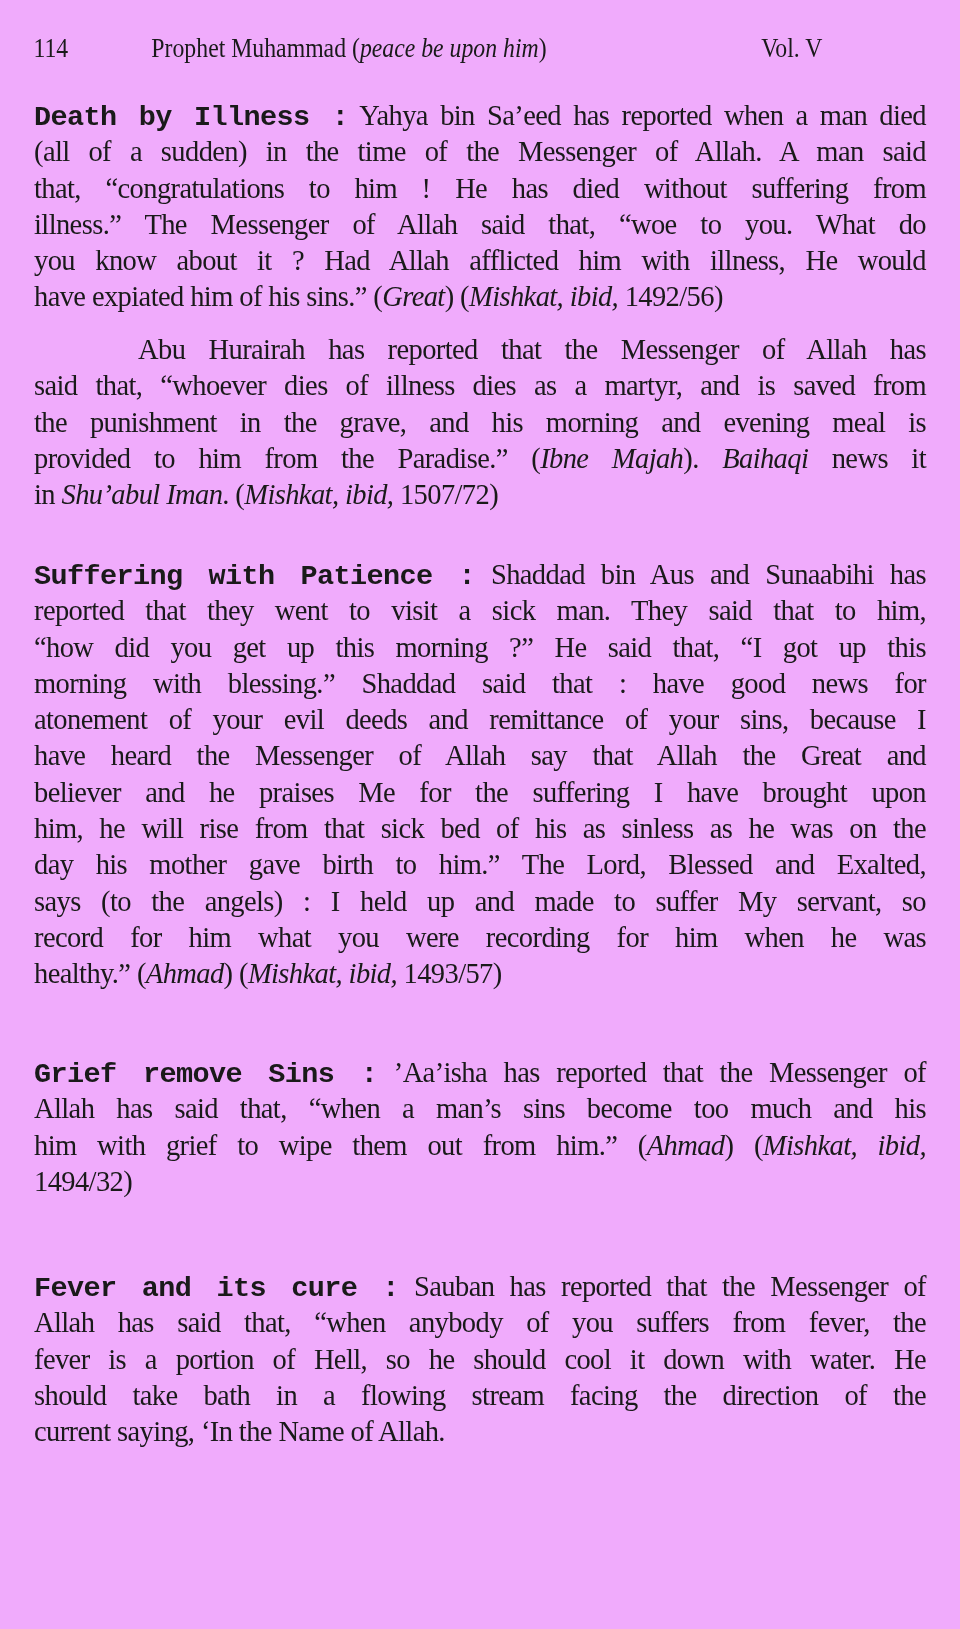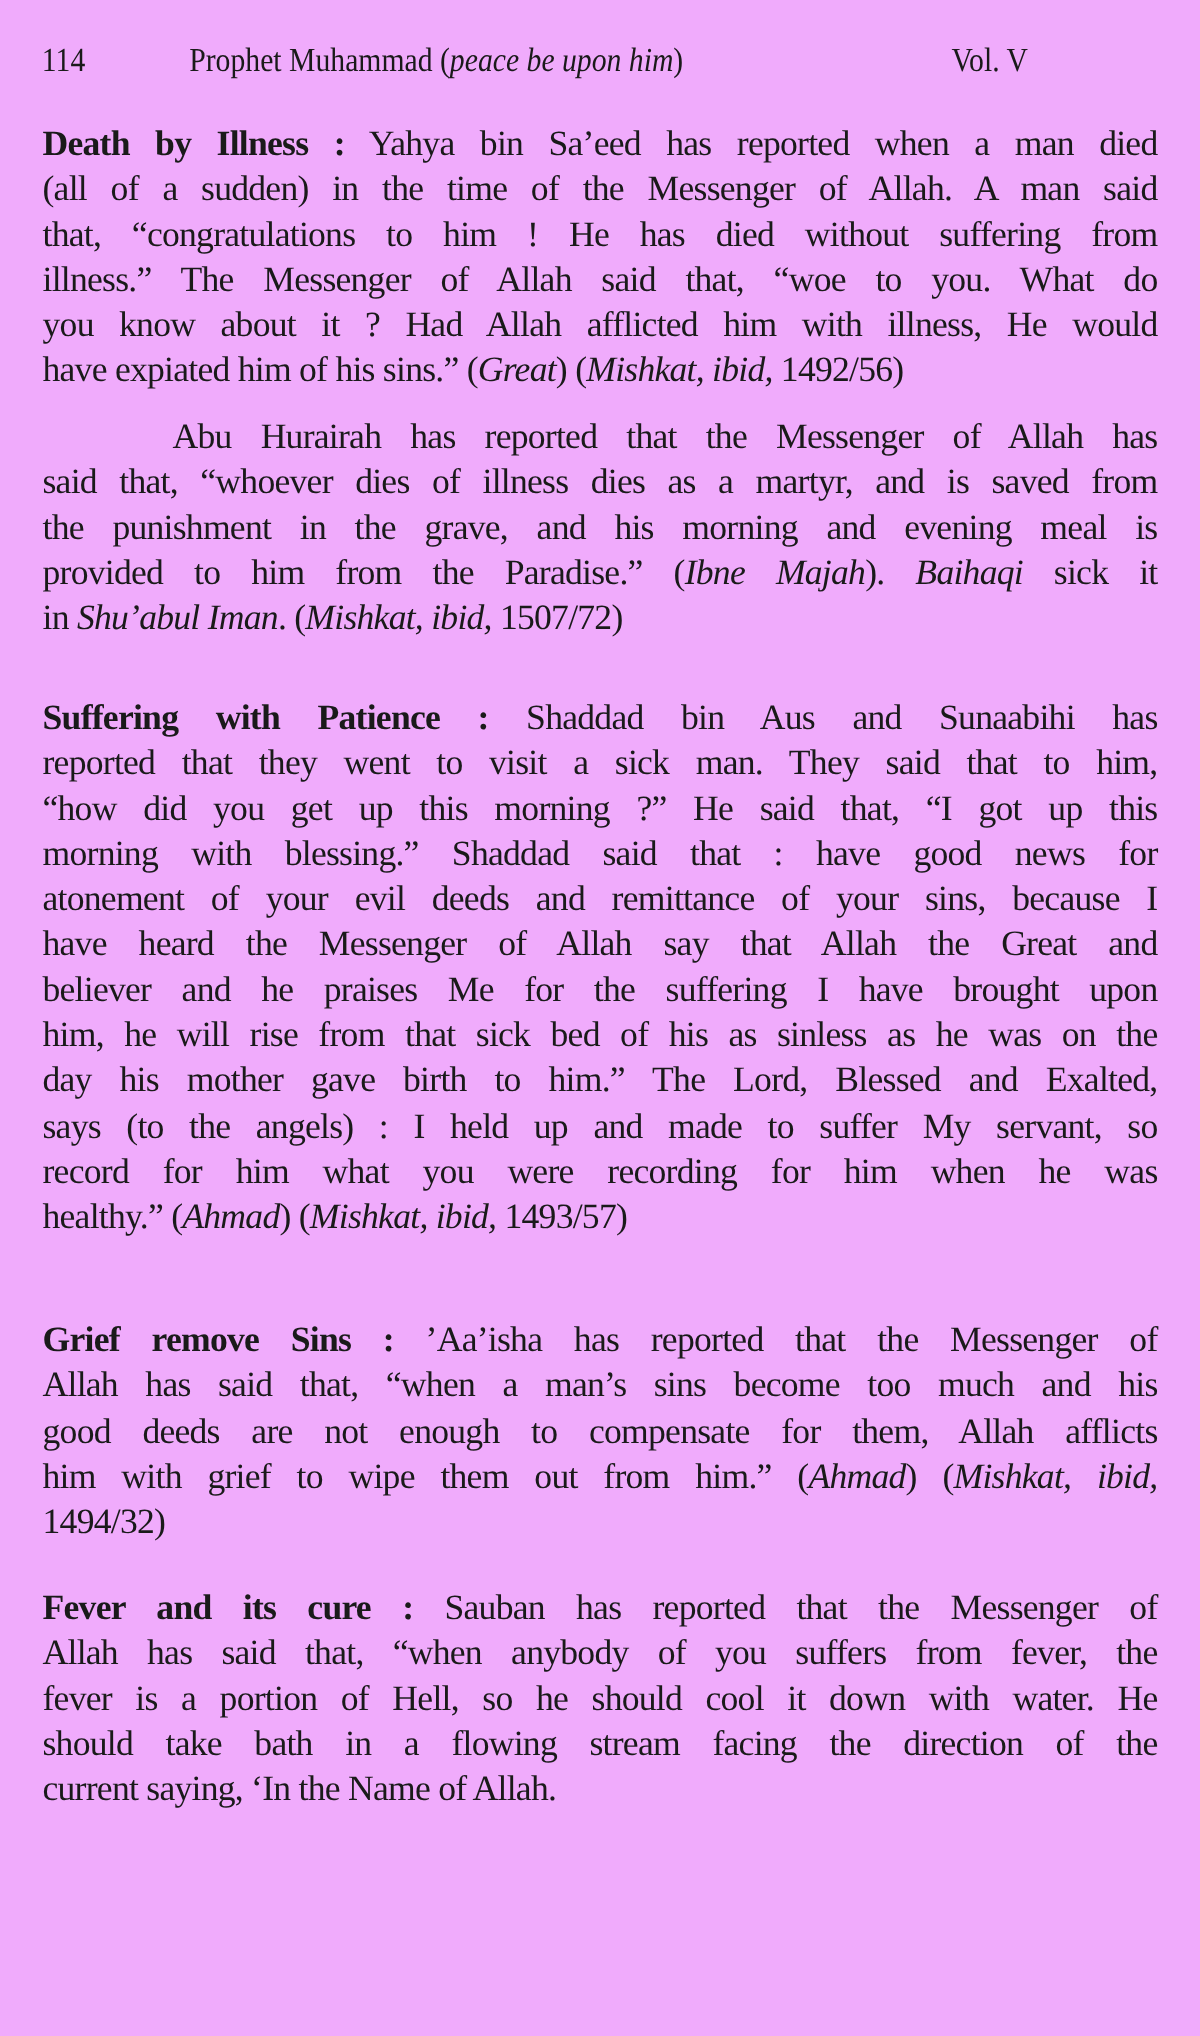--- a/index.html
+++ b/index.html
@@ -52,21 +52,21 @@
       letter-spacing: -0.6px;
       word-spacing: 0px;
       overflow: visible;
     }
     .line.last {
       text-align-last: left;
     }
     .line.indent {
       padding-left: 104px;
     }
-    .b { font-weight: bold; }
+    .b { font-weight: bold; font-family: Liberation Mono, monospace; }
     .i { font-style: italic; }
   </style>
 </head>
 <body>
 
 <div class="page">
 
   <div class="header">
     <span class="pageno">114</span>
     <span class="title"><span>Prophet Muhammad (</span><span class="i">peace be upon him</span><span>)</span></span>
@@ -78,41 +78,40 @@
       <span class="line"><span>(all of a sudden) in the time of the Messenger of Allah. A man said</span></span>
       <span class="line"><span>that, “congratulations to him ! He has died without suffering from</span></span>
       <span class="line"><span>illness.” The Messenger of Allah said that, “woe to you. What do</span></span>
       <span class="line"><span>you know about it ? Had Allah afflicted him with illness, He would</span></span>
       <span class="line last"><span>have expiated him of his sins.” (</span><span class="i">Great</span><span>) (</span><span class="i">Mishkat, ibid,</span><span> 1492/56)</span></span>
     </div>
   <div class="para" style="top:332px;">
       <span class="line indent"><span>Abu Hurairah has reported that the Messenger of Allah has</span></span>
       <span class="line"><span>said that, “whoever dies of illness dies as a martyr, and is saved from</span></span>
       <span class="line"><span>the punishment in the grave, and his morning and evening meal is</span></span>
-      <span class="line"><span>provided to him from the Paradise.” (</span><span class="i">Ibne Majah</span><span>). </span><span class="i">Baihaqi</span><span> sick it</span></span>
+      <span class="line"><span>provided to him from the Paradise.” (</span><span class="i">Ibne Majah</span><span>). </span><span class="i">Baihaqi</span><span> news it</span></span>
       <span class="line last"><span>in </span><span class="i">Shu’abul Iman</span><span>. (</span><span class="i">Mishkat, ibid,</span><span> 1507/72)</span></span>
     </div>
   <div class="para" style="top:557px;">
       <span class="line"><span class="b">Suffering with Patience :</span><span> Shaddad bin Aus and Sunaabihi has</span></span>
       <span class="line"><span>reported that they went to visit a sick man. They said that to him,</span></span>
       <span class="line"><span>“how did you get up this morning ?” He said that, “I got up this</span></span>
       <span class="line"><span>morning with blessing.” Shaddad said that : have good news for</span></span>
       <span class="line"><span>atonement of your evil deeds and remittance of your sins, because I</span></span>
       <span class="line"><span>have heard the Messenger of Allah say that Allah  the Great and</span></span>
       <span class="line"><span>believer and he praises Me for the suffering I have brought upon</span></span>
       <span class="line"><span>him, he will rise from that sick bed of his as sinless as he was on the</span></span>
       <span class="line"><span>day his mother gave birth to him.” The Lord, Blessed and Exalted,</span></span>
       <span class="line"><span>says (to the angels) : I held up and made to suffer My servant, so</span></span>
       <span class="line"><span>record for him what you were recording for him when he was</span></span>
       <span class="line last"><span>healthy.” (</span><span class="i">Ahmad</span><span>) (</span><span class="i">Mishkat, ibid,</span><span> 1493/57)</span></span>
     </div>
   <div class="para" style="top:1055px;">
       <span class="line"><span class="b">Grief remove Sins :</span><span> ’Aa’isha has reported that the Messenger of</span></span>
       <span class="line"><span>Allah has said that, “when a man’s sins become too much and his</span></span>
-      <span class="line"><span>good deeds are not enough to compensate for them, Allah afflicts</span></span>
       <span class="line"><span>him with grief to wipe them out from him.” (</span><span class="i">Ahmad</span><span>) (</span><span class="i">Mishkat, ibid,</span></span>
       <span class="line last"><span>1494/32)</span></span>
     </div>
   <div class="para" style="top:1269px;">
       <span class="line"><span class="b">Fever and its cure :</span><span> Sauban has reported that the Messenger of</span></span>
       <span class="line"><span>Allah has said that, “when anybody of you suffers from fever, the</span></span>
       <span class="line"><span>fever is a portion of Hell, so he should cool it down with water. He</span></span>
       <span class="line"><span>should take bath  in a flowing  stream facing  the direction  of the</span></span>
       <span class="line last"><span>current saying, ‘In the Name of Allah.</span></span>
     </div>

